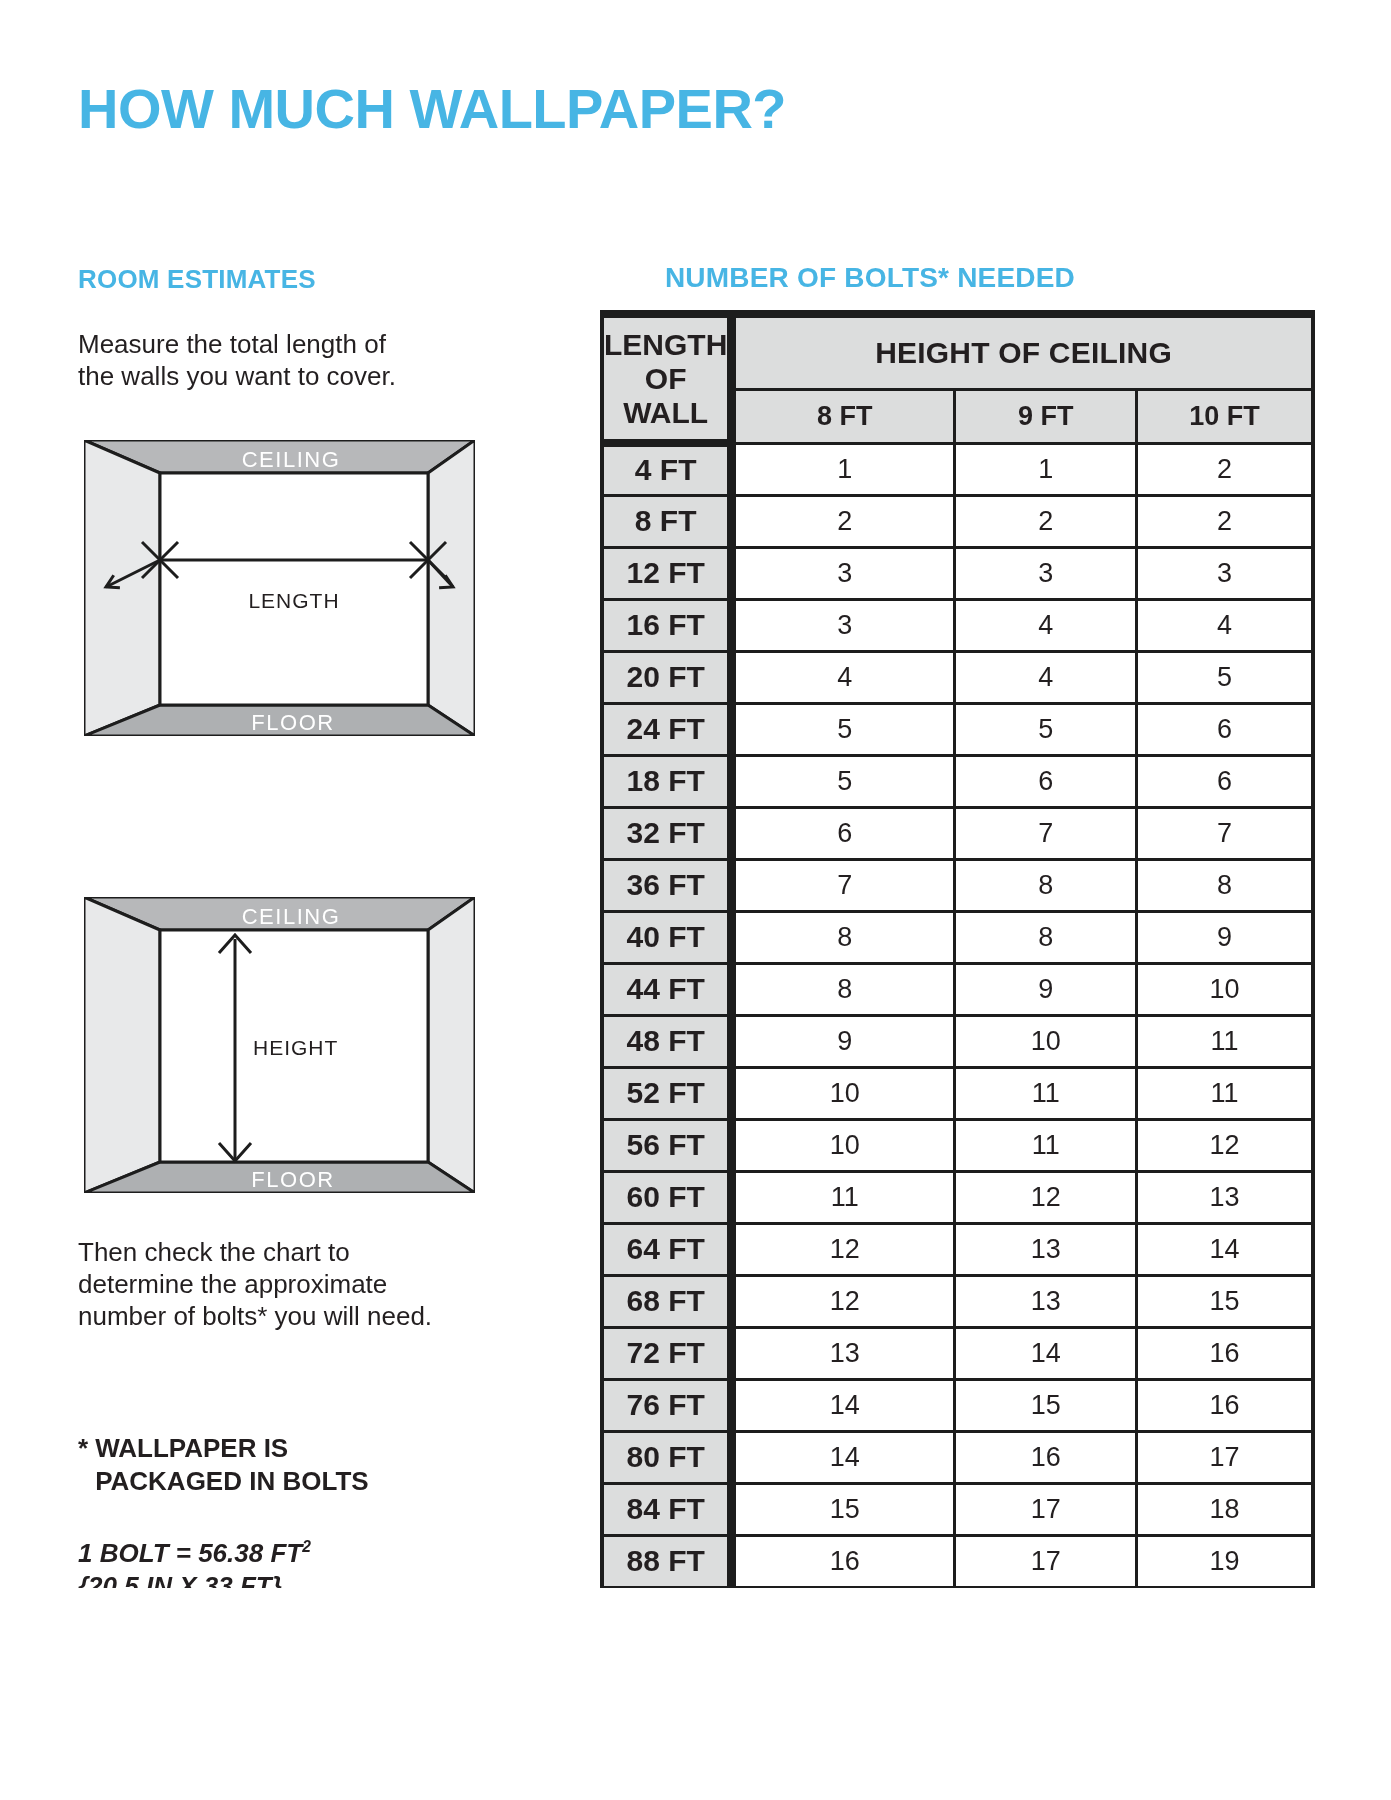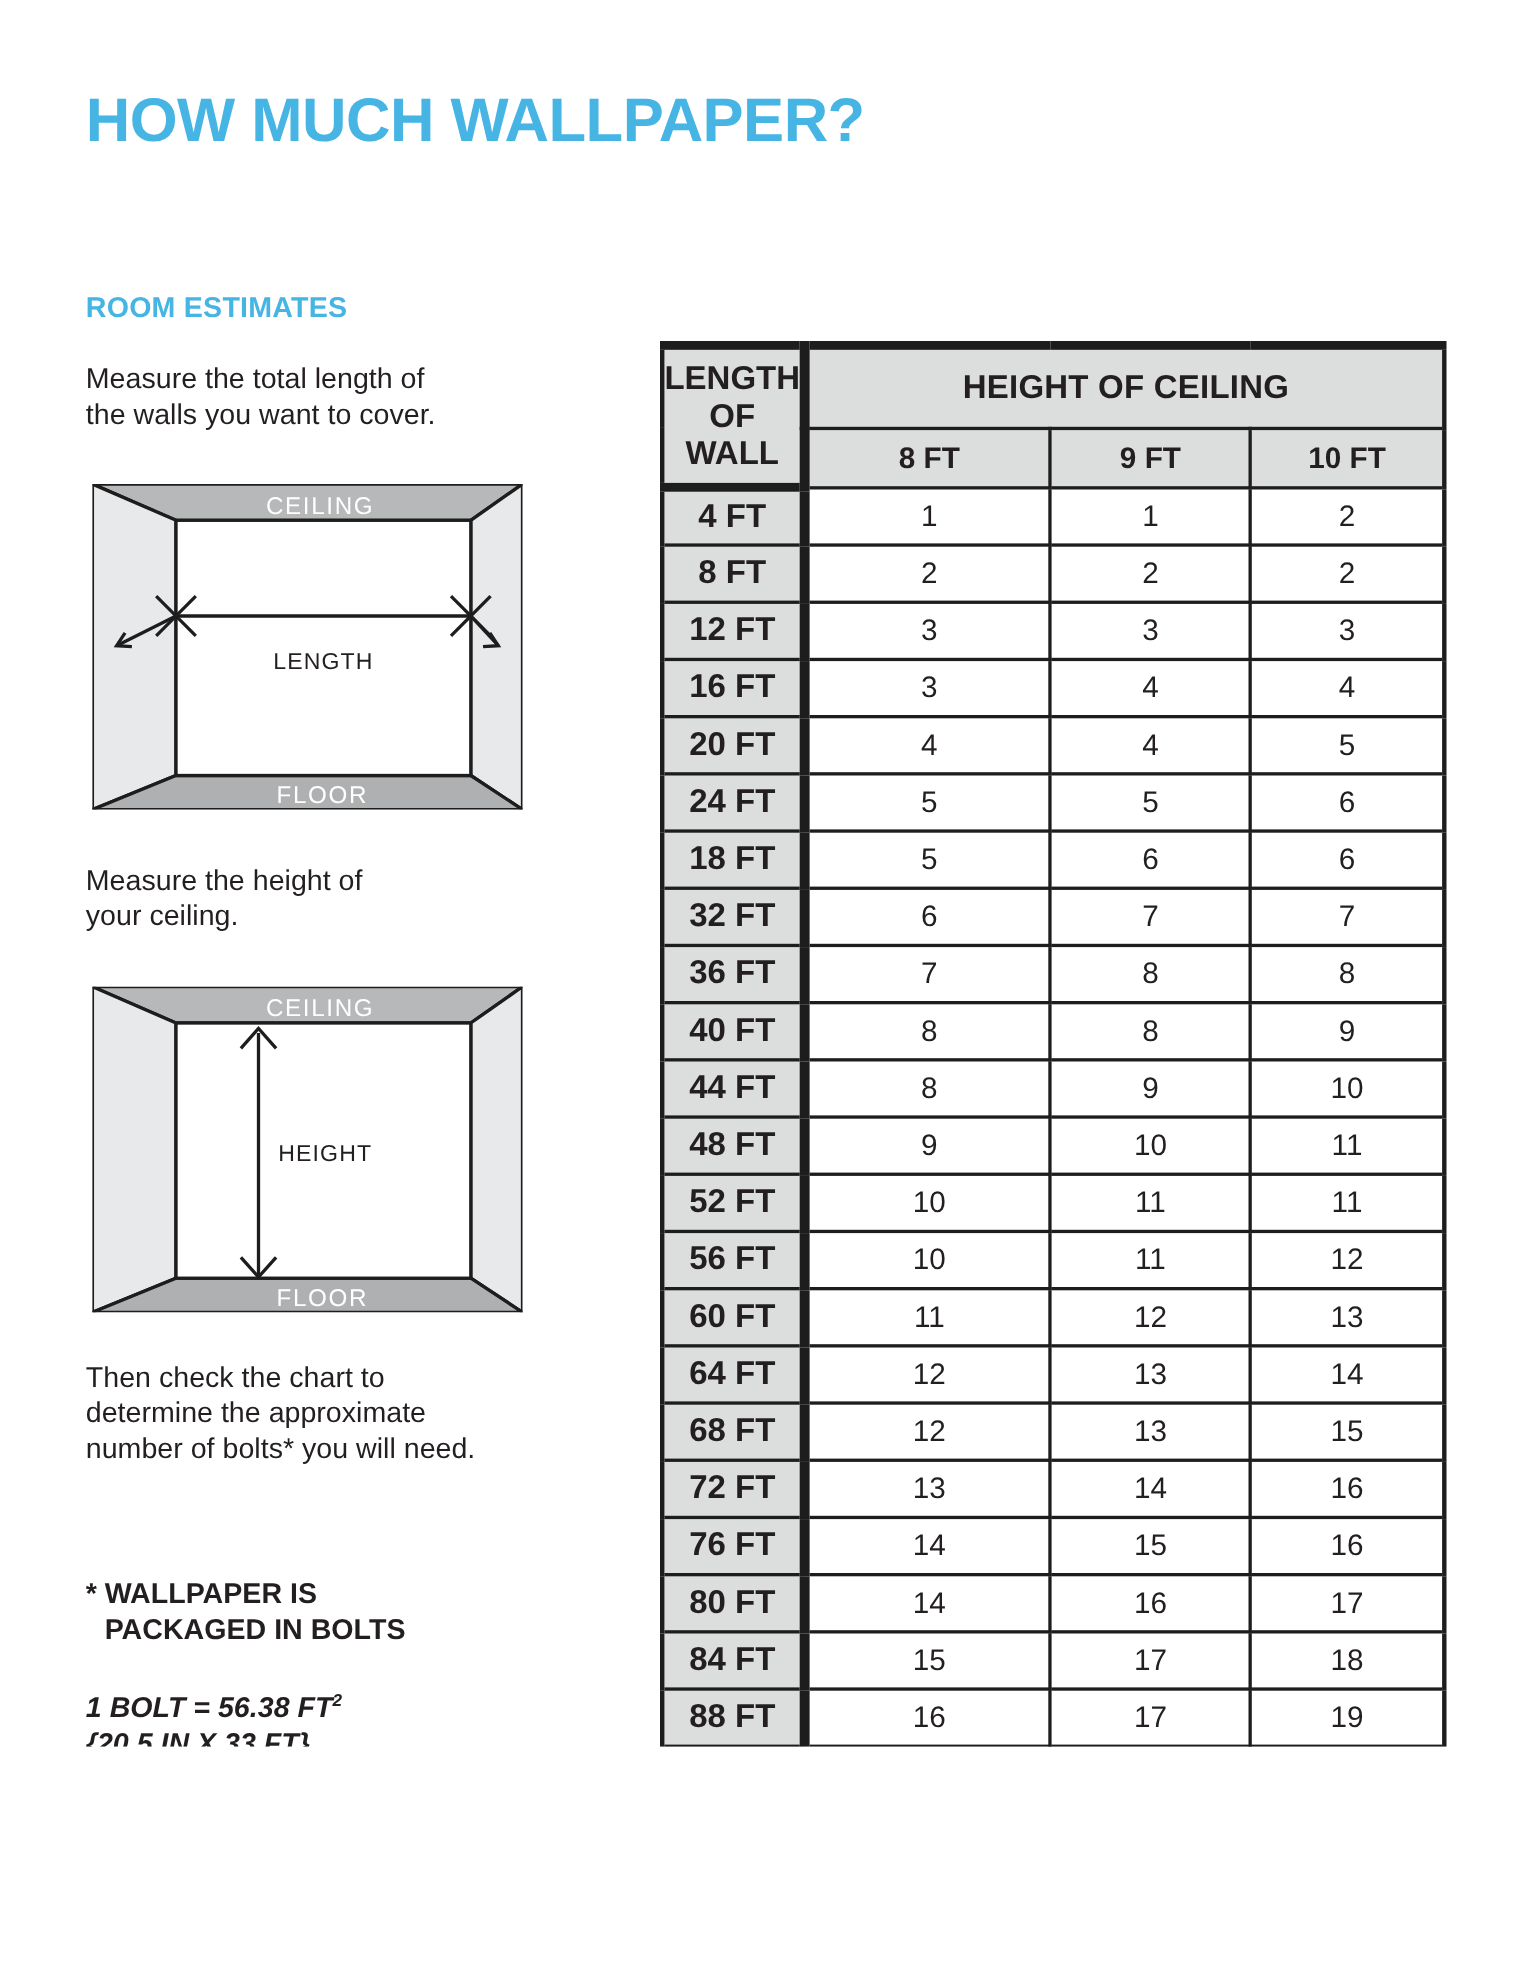--- a/index.html
+++ b/index.html
@@ -106,22 +106,20 @@
       <line x1="326" y1="102" x2="362" y2="138"></line>
       <line x1="326" y1="138" x2="362" y2="102"></line>
       <line x1="76" y1="120" x2="22" y2="147"></line>
       <polyline points="35.9,147.8 22,147 29.7,135.3"></polyline>
       <line x1="344" y1="120" x2="369" y2="147"></line>
       <polyline points="355.1,147.8 369,147 361.3,135.3"></polyline>
     </g>
     <text class="dim-label" x="210" y="168" text-anchor="middle">LENGTH</text>
   </svg>
 
-  <p class="body-text p2">Measure the height of
-your ceiling.</p>
 
   <svg class="diagram d2" width="391" height="296" viewBox="0 0 391 296">
     <polygon points="0,0 391,0 344,33 76,33" style="fill:var(--ceiling-gray)" stroke="#1d1d1d" stroke-width="3"></polygon>
     <polygon points="0,0 76,33 76,265 0,296" style="fill:var(--wall-gray)" stroke="#1d1d1d" stroke-width="3"></polygon>
     <polygon points="391,0 344,33 344,265 391,296" style="fill:var(--wall-gray)" stroke="#1d1d1d" stroke-width="3"></polygon>
     <polygon points="0,296 76,265 344,265 391,296" style="fill:var(--floor-gray)" stroke="#1d1d1d" stroke-width="3"></polygon>
     <rect x="76" y="33" width="268" height="232" fill="#ffffff" stroke="#1d1d1d" stroke-width="3"></rect>
     <text class="band-label" x="207" y="27" text-anchor="middle">CEILING</text>
     <text class="band-label" x="209" y="290" text-anchor="middle">FLOOR</text>
     <g stroke="#1d1d1d" stroke-width="3" fill="none">
@@ -137,20 +135,21 @@
 number of bolts* you will need.</p>
 
   <div class="note">
     <span class="ast">*</span>
     <span class="note-body">WALLPAPER IS
 PACKAGED IN BOLTS</span>
   </div>
 
   <p class="bolt-info"><span>1 BOLT = 56.38 FT</span><sup>2</sup><br><span>{20.5 IN X 33 FT}</span></p>
 
+  <h2 class="table-heading">NUMBER OF BOLTS* NEEDED</h2>
 
   <div class="table-shadow"></div>
 
   <table class="bolts">
     <colgroup>
       <col style="width:127px">
         <col style="width:223px">
         <col style="width:182px">
         <col style="width:176px">
     </colgroup>

